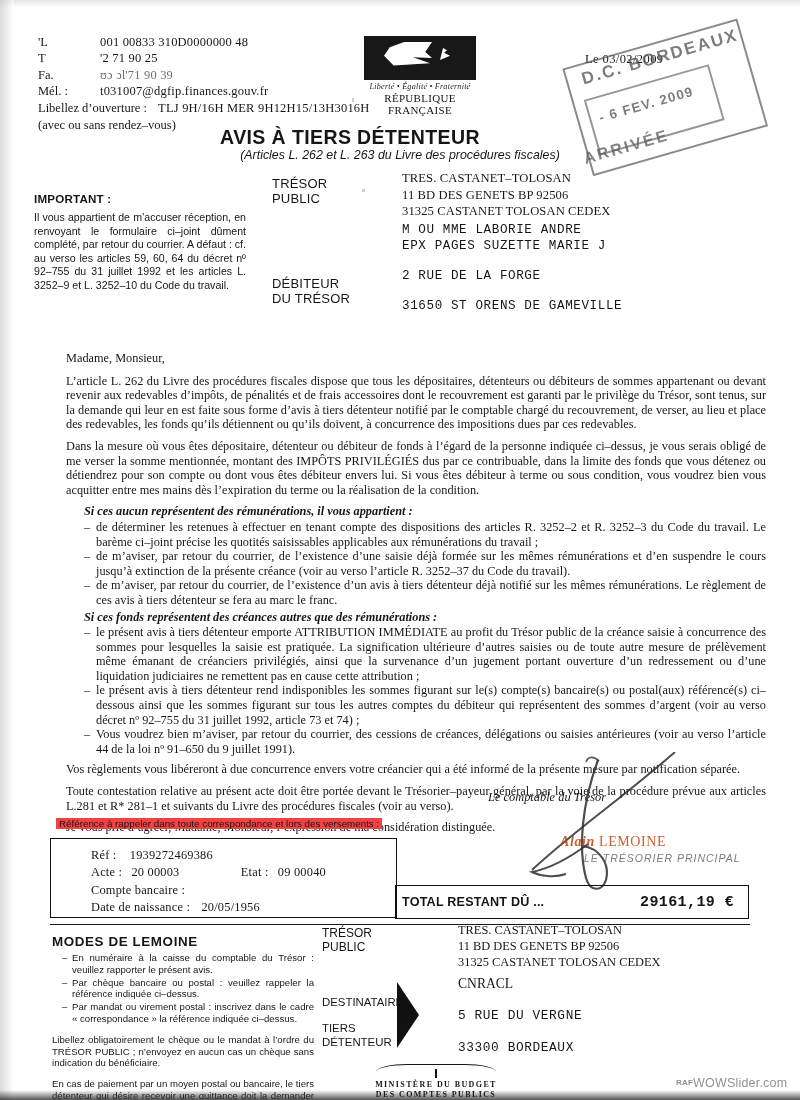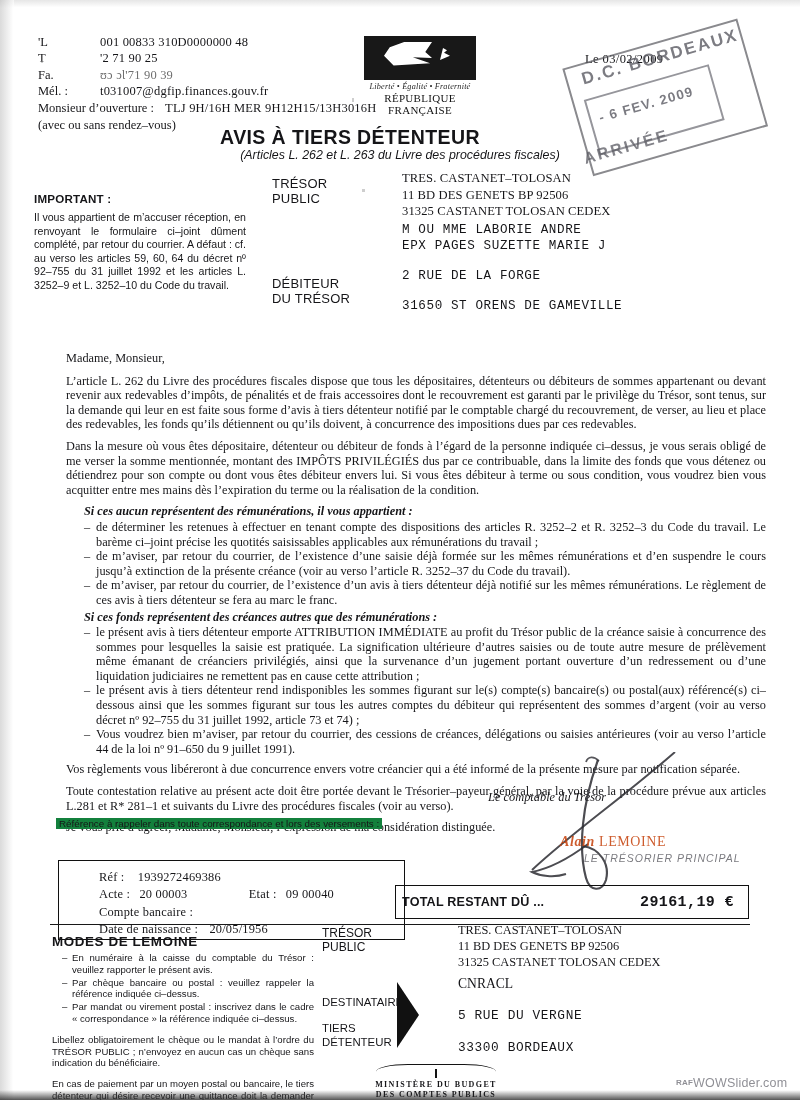--- a/index.html
+++ b/index.html
@@ -192,28 +192,27 @@
     font-style: italic; font-size: 10.5px; letter-spacing: 1px;
     color: #636369; opacity: .85;
   }
   .sig-scribble {
     position: absolute; left: 470px; top: 752px; width: 250px; height: 150px;
     pointer-events: none;
   }
 
   
   .refbox {
-    position: absolute; left: 50px; top: 860px; width: 345px; height: 78px;
+    position: absolute; left: 50px; top: 838px; width: 345px; height: 78px;
     border: 1.6px solid #121212;
-    margin-left: 8px;
   }
   .ref-caption {
     position: absolute; left: 56px; top: 818px;
     font-family: "Liberation Sans", sans-serif; font-size: 9.8px;
-    background: #15803d; padding: 0 3px;
+    background: #ef4444; padding: 0 3px;
   }
   .ref-lines {
     position: absolute; left: 40px; top: 8px;
     font-size: 12.4px; line-height: 17.4px; letter-spacing: .2px;
   }
   .ref-lines .k { display: inline-block; }
   .ref-lines .etat { margin-left: 58px; }
 
   .totalbox {
     position: absolute; left: 395px; top: 885px; width: 352px; height: 32px;
@@ -327,21 +326,21 @@
     <div class="row">
       <span class="lbl">T</span><span class="val">'2 71 90 25</span>
     </div>
     <div class="row">
       <span class="lbl">Fa.</span><span class="val smear">ʊɔ ɔƖ'71 90 39</span>
     </div>
     <div class="row">
       <span class="lbl">Mél. :</span><span class="val">t031007@dgfip.finances.gouv.fr</span>
     </div>
     <div class="row">
-      <span>Monsieur d’ouverture :</span>
+      <span>Libellez d’ouverture :</span>
       <span class="val" style="margin-left:8px">TLJ 9H/16H MER 9H12H15/13H3016H</span>
     </div>
     <div class="row rdv">(avec ou sans rendez–vous)</div>
   </div>
 
   <div class="marianne">
     <div class="blk">
       <div class="face"></div>
       <div class="torch"></div>
     </div>

